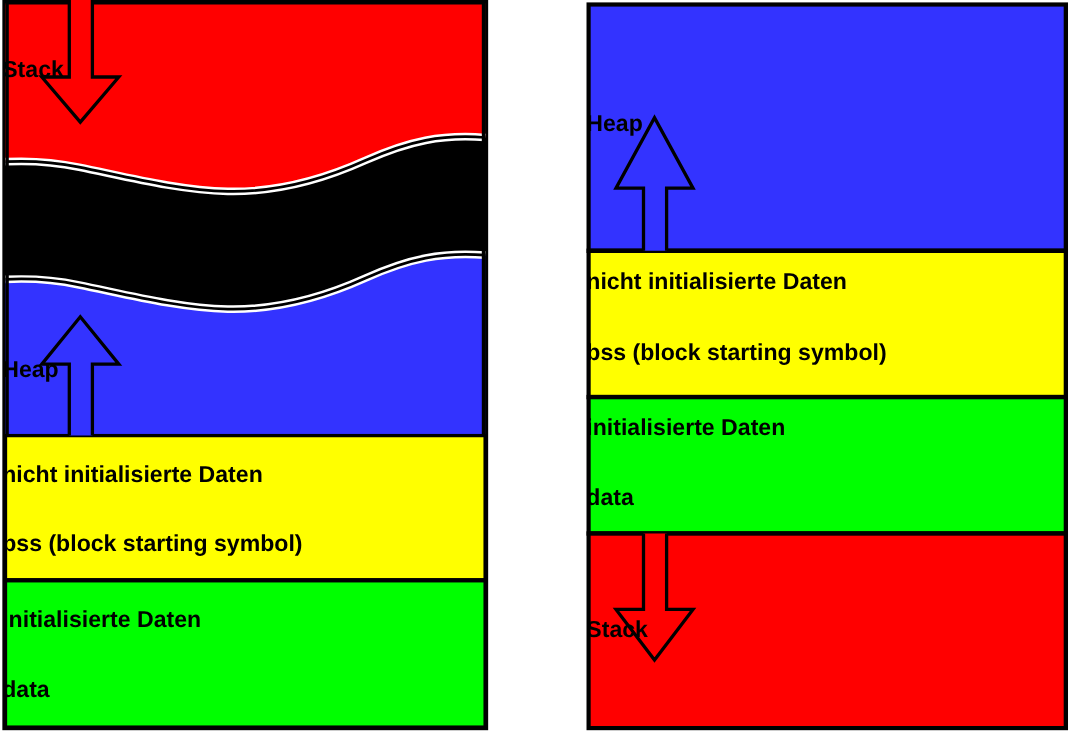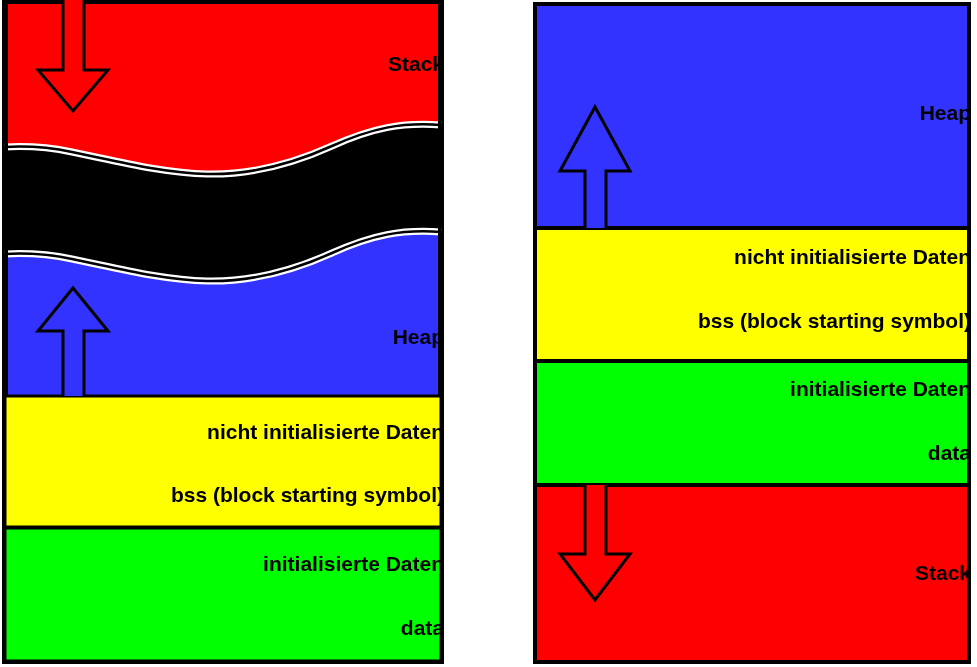--- a/index.html
+++ b/index.html
@@ -37,21 +37,21 @@
   }
   .panel svg {
     display: block;
     width: 100%;
     height: 100%;
   }
   .seg-label {
     position: absolute;
     left: 0;
     width: 100%;
-    text-align: right;
+    text-align: left;
     color: #000000;
     font-weight: bold;
     font-size: 21px;
     font-family: "Liberation Sans", sans-serif;
     letter-spacing: 0px;
     line-height: 1;
     pointer-events: none;
     white-space: nowrap;
   }
   .label-layer {

